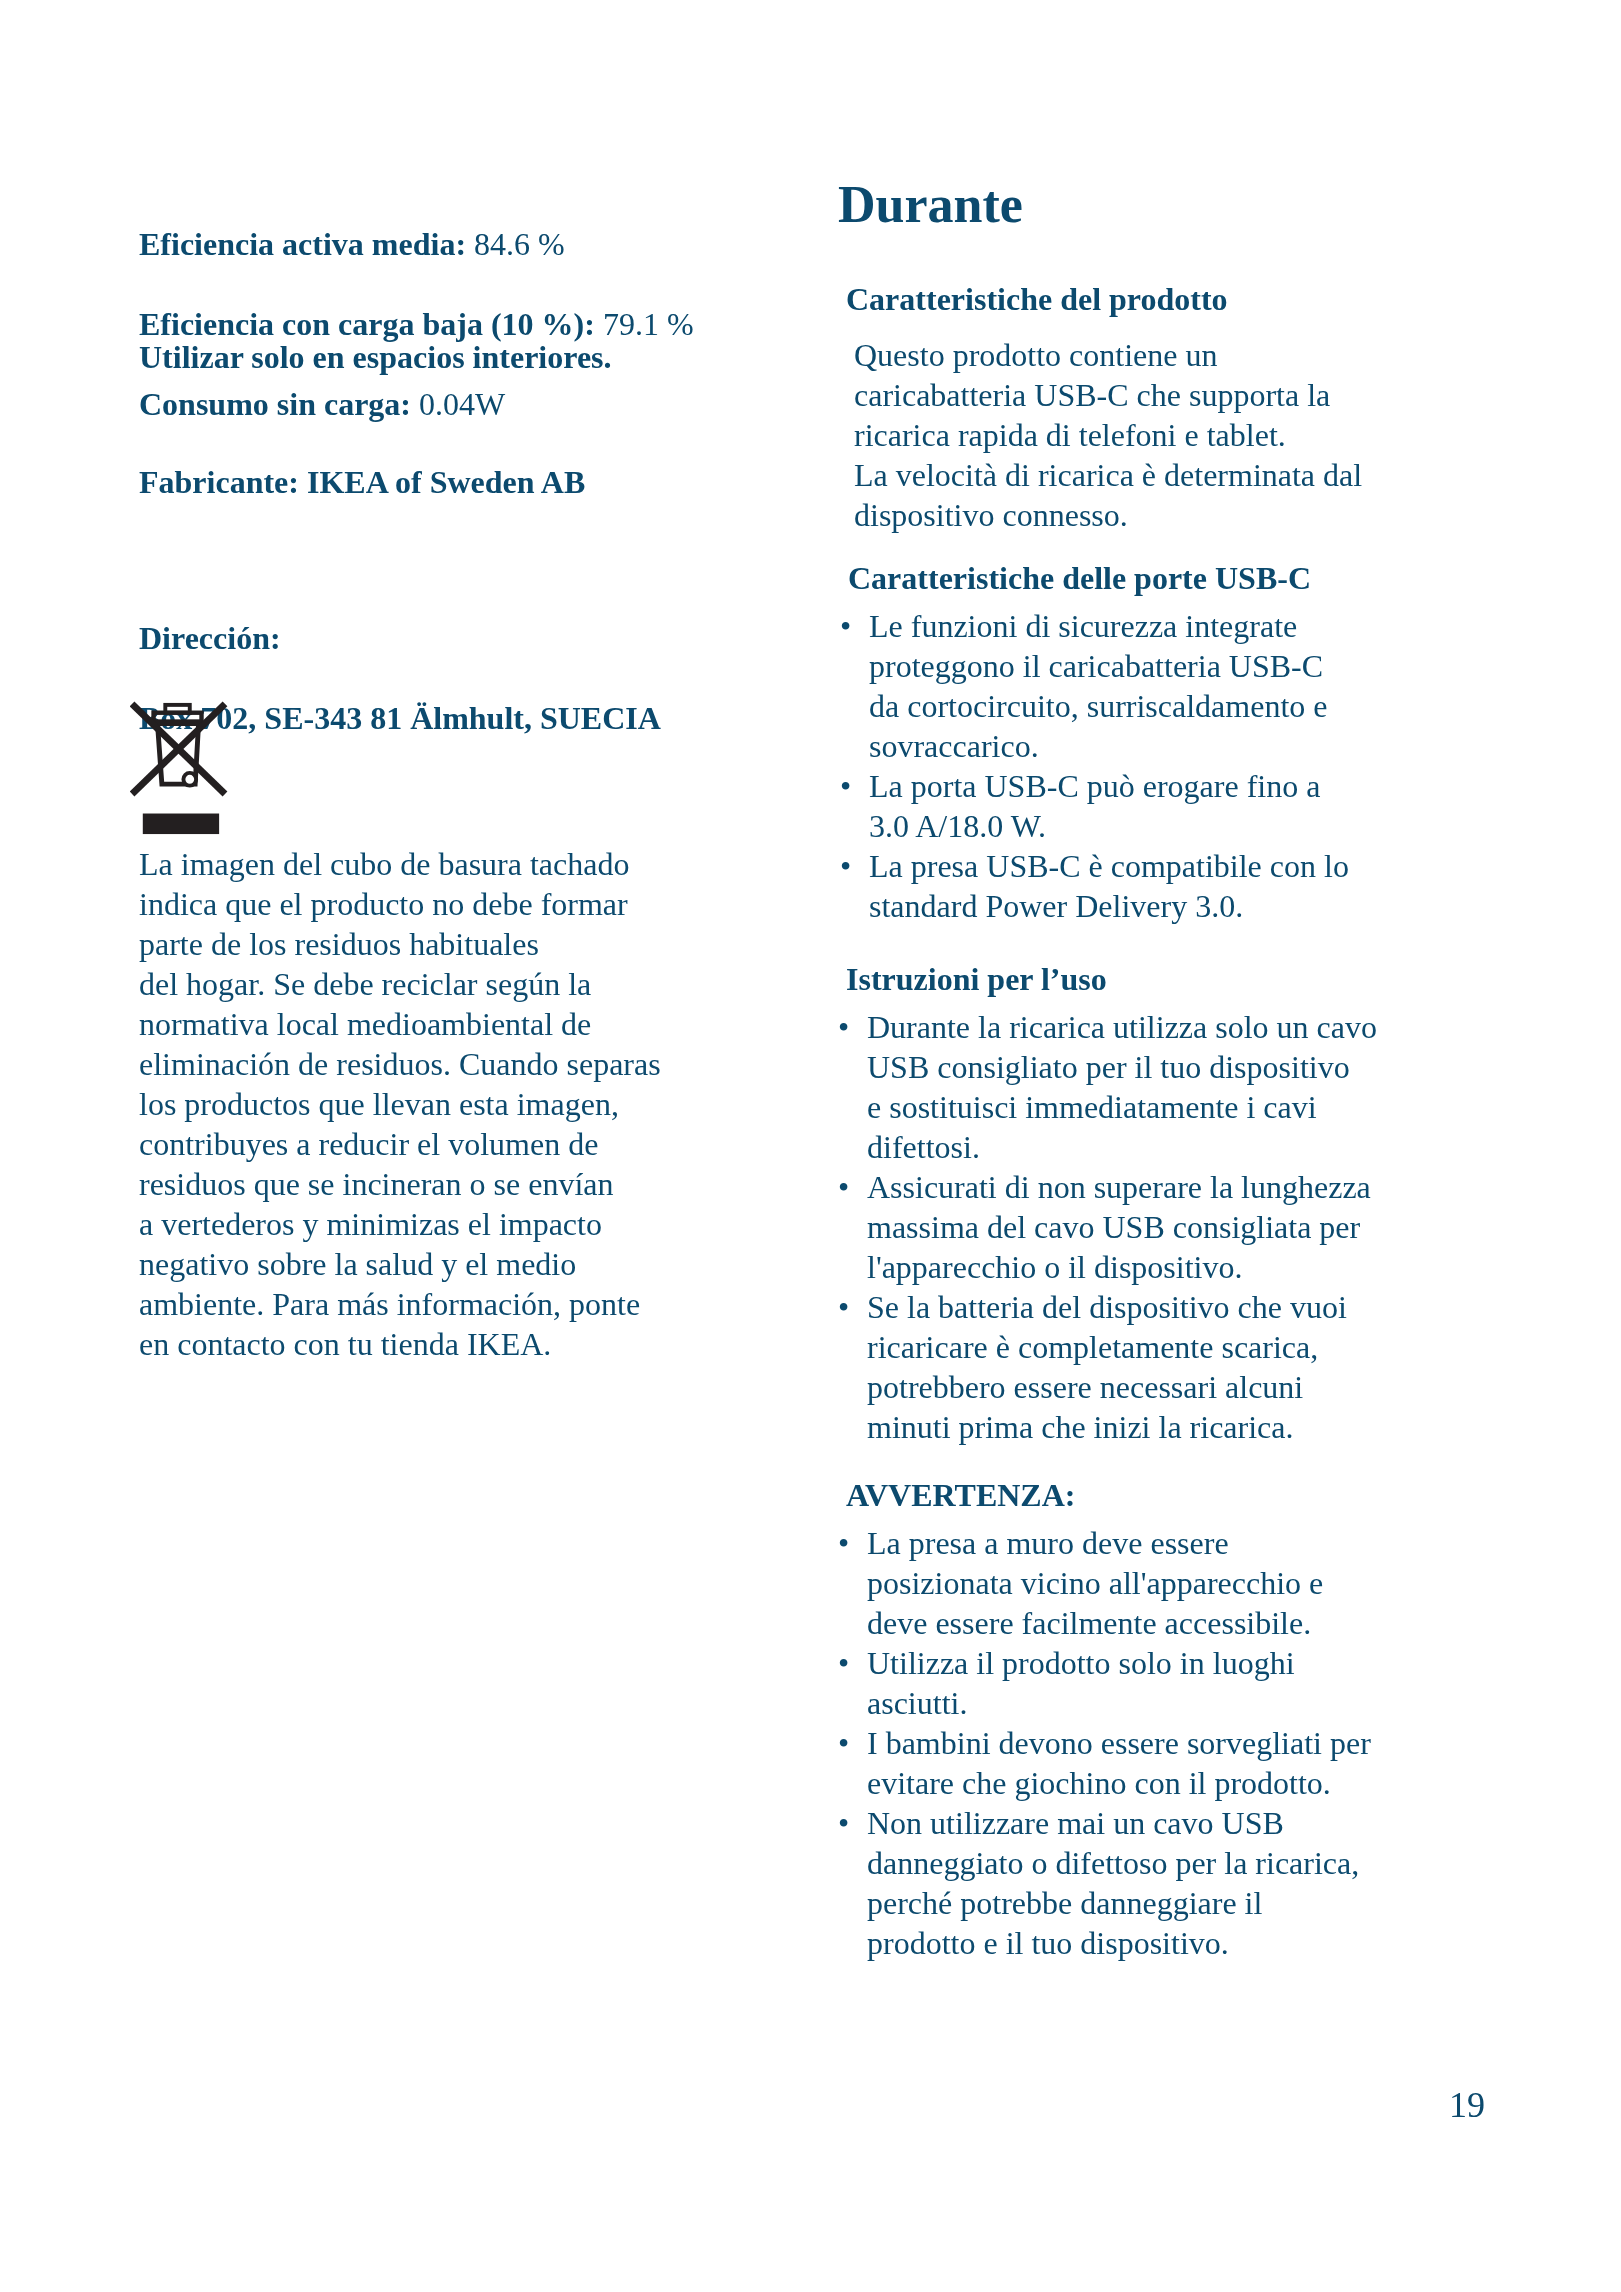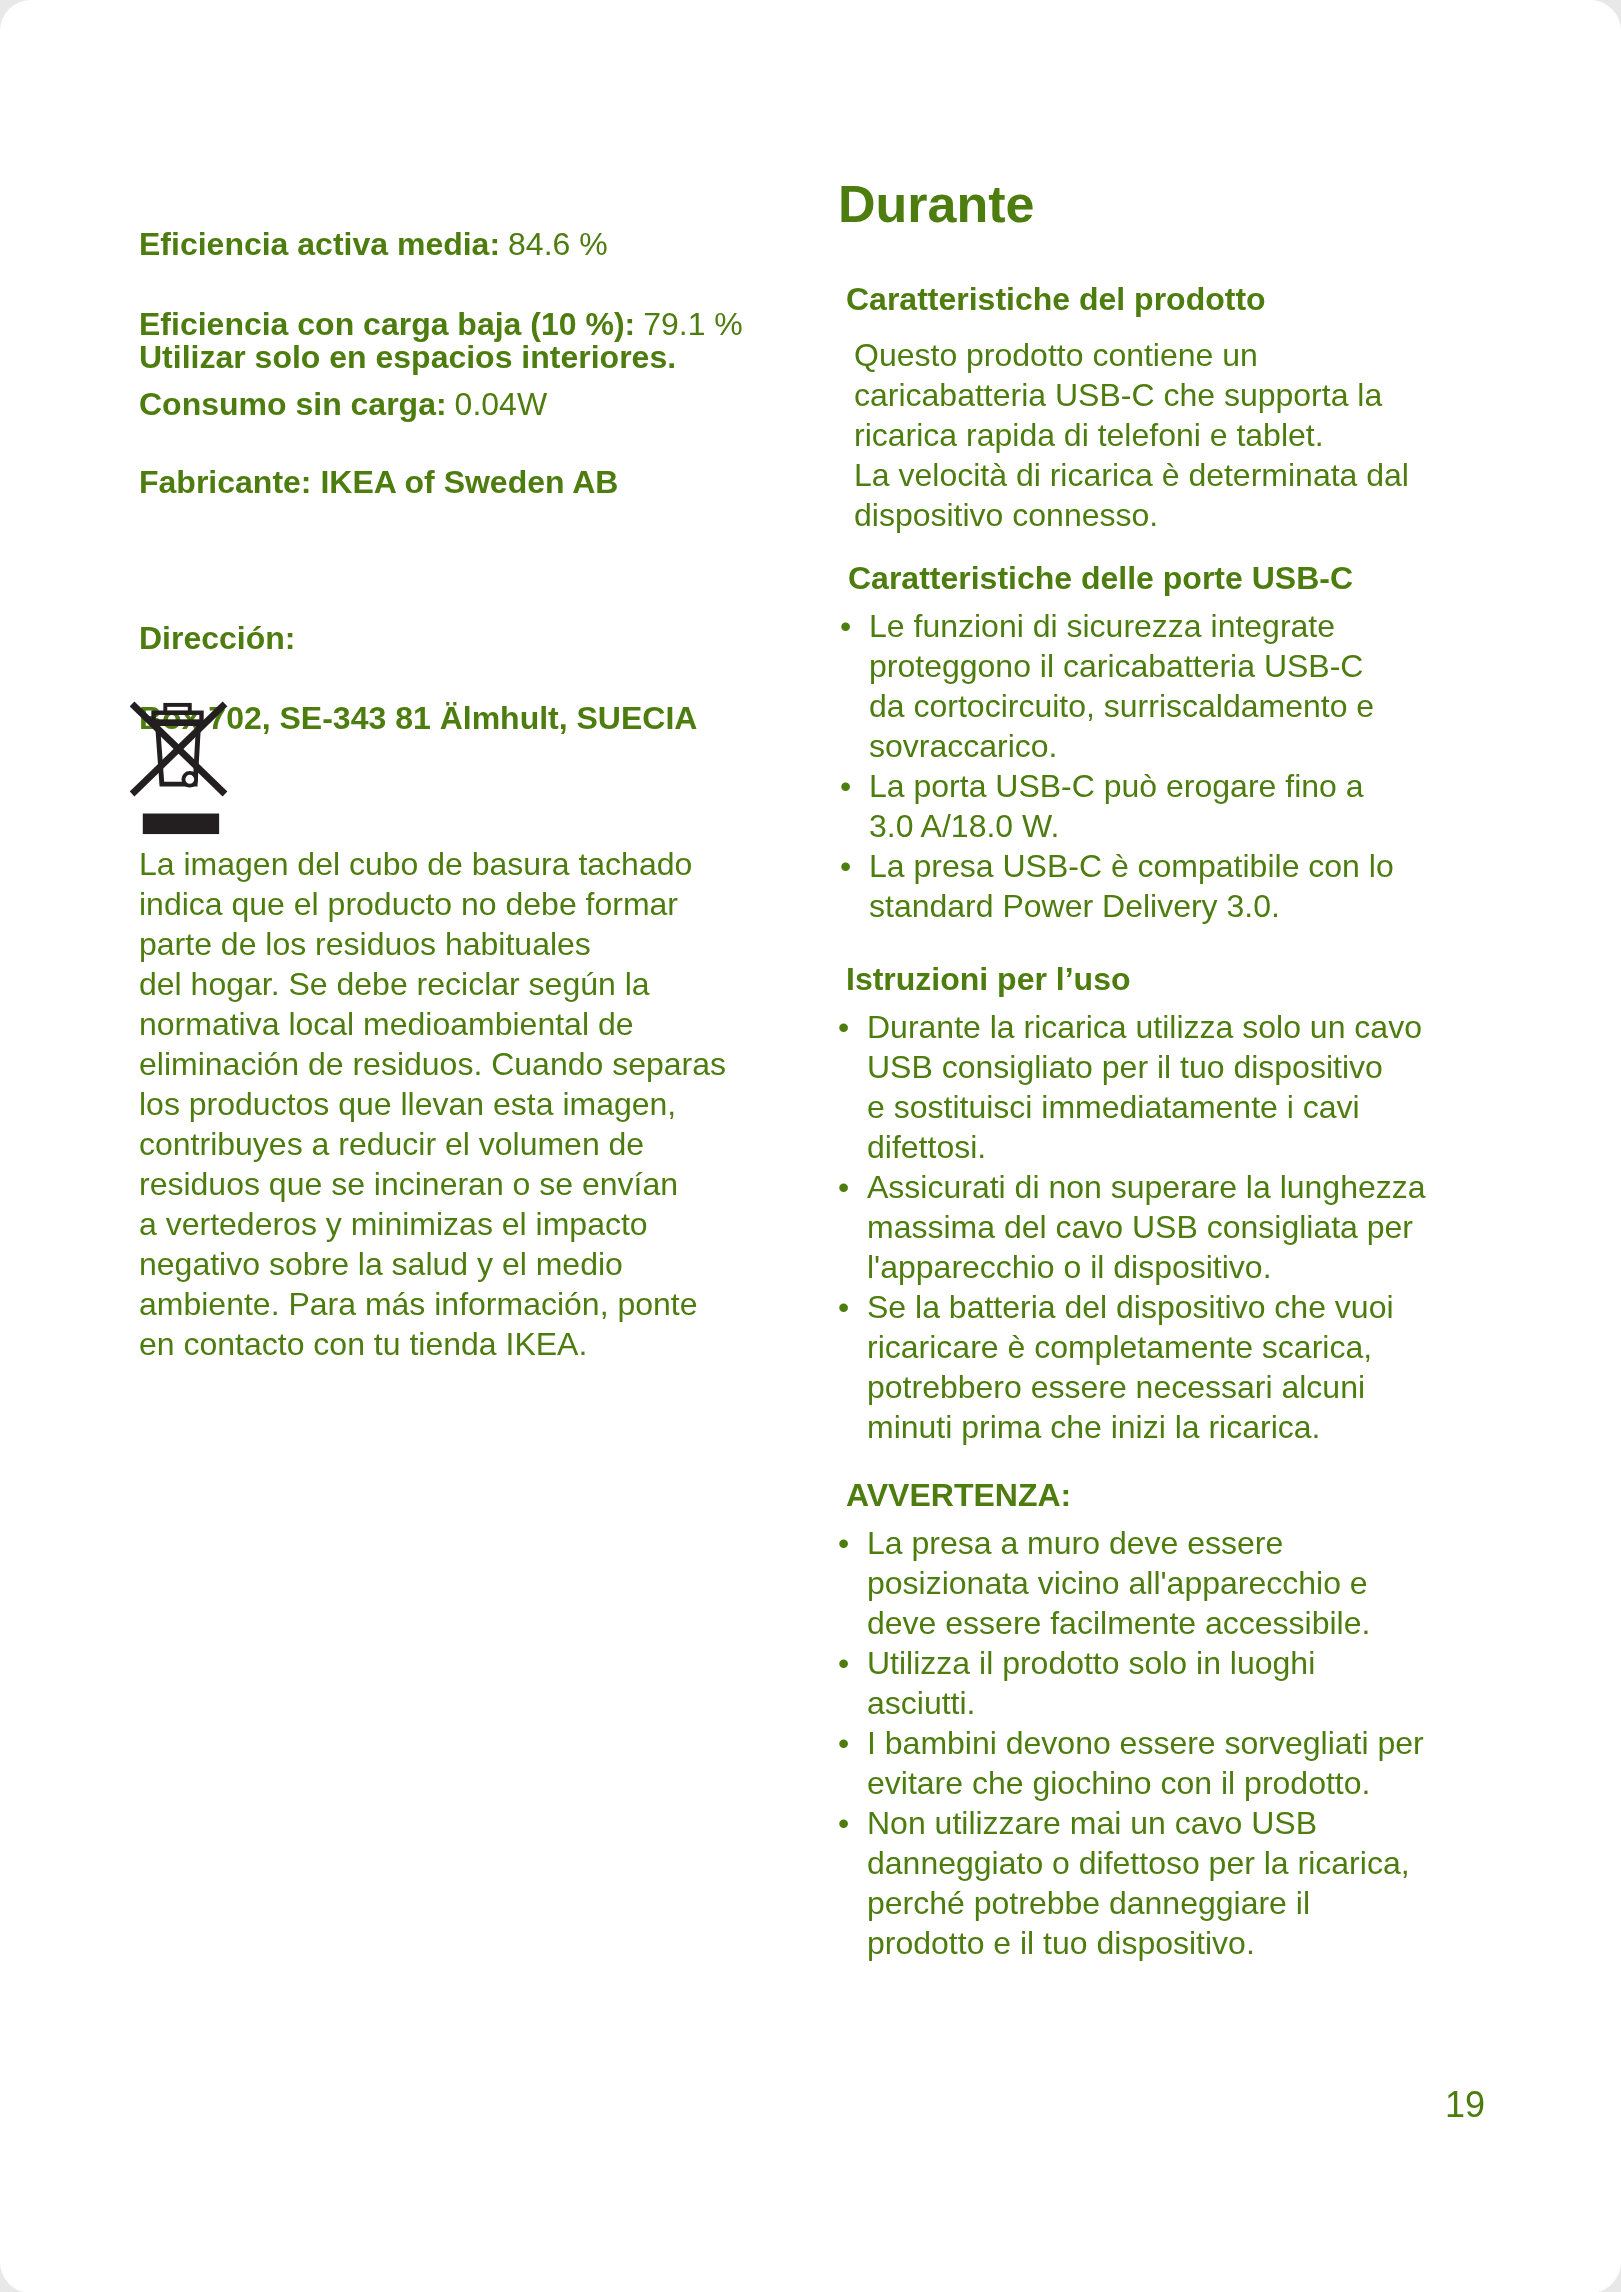--- a/index.html
+++ b/index.html
@@ -1,23 +1,22 @@
 <!DOCTYPE html>
 <html><head>
 <meta charset="utf-8">
 <style>
   html,body{margin:0;padding:0;background:#e8e8e8;}
   .page{
     position:relative;
     width:1621px;height:2293px;
     background:#ffffff;
-    font-family:Liberation Sans, sans-serif;
-    color:#4d7c0f;
+    font-family:Liberation Serif, serif;
+    color:#0c4a6e;
     overflow:hidden;
-    border-radius:31px;
   }
   .block{position:absolute;font-size:32px;line-height:40px;white-space:pre-line;}
   .b{font-weight:700;}
   .spec-line{white-space:nowrap;}
   .spec-value{margin-left:0.25em;font-weight:400;}
   .lang-title{position:absolute;font-size:52px;line-height:59px;font-weight:700;white-space:nowrap;}
   .section{position:absolute;font-size:32px;line-height:40px;}
   .section h2{margin:8px;font-size:32px;line-height:40px;font-weight:700;white-space:nowrap;}
   .section p{margin:16px;white-space:pre-line;}
   ul.bullets{list-style:none;margin:0;padding:0;}

